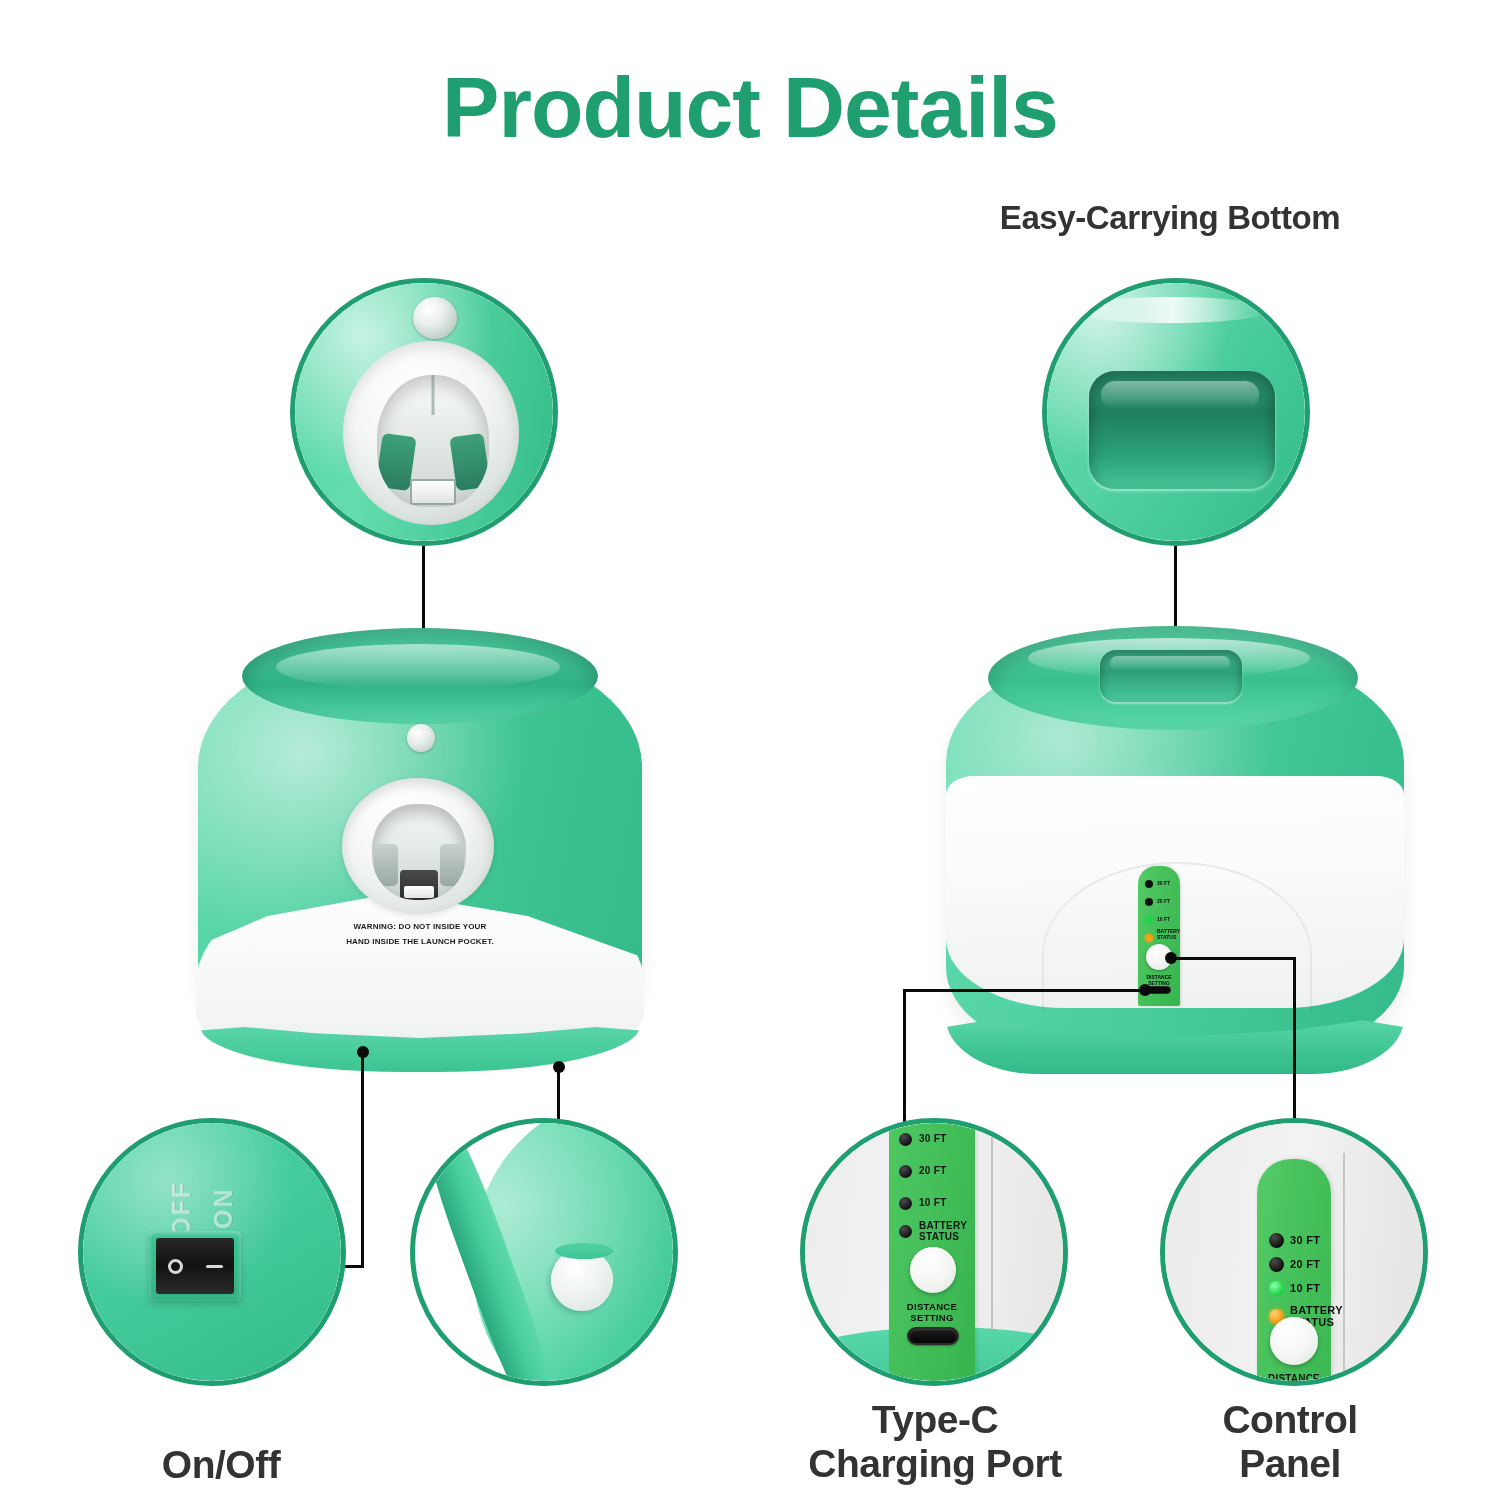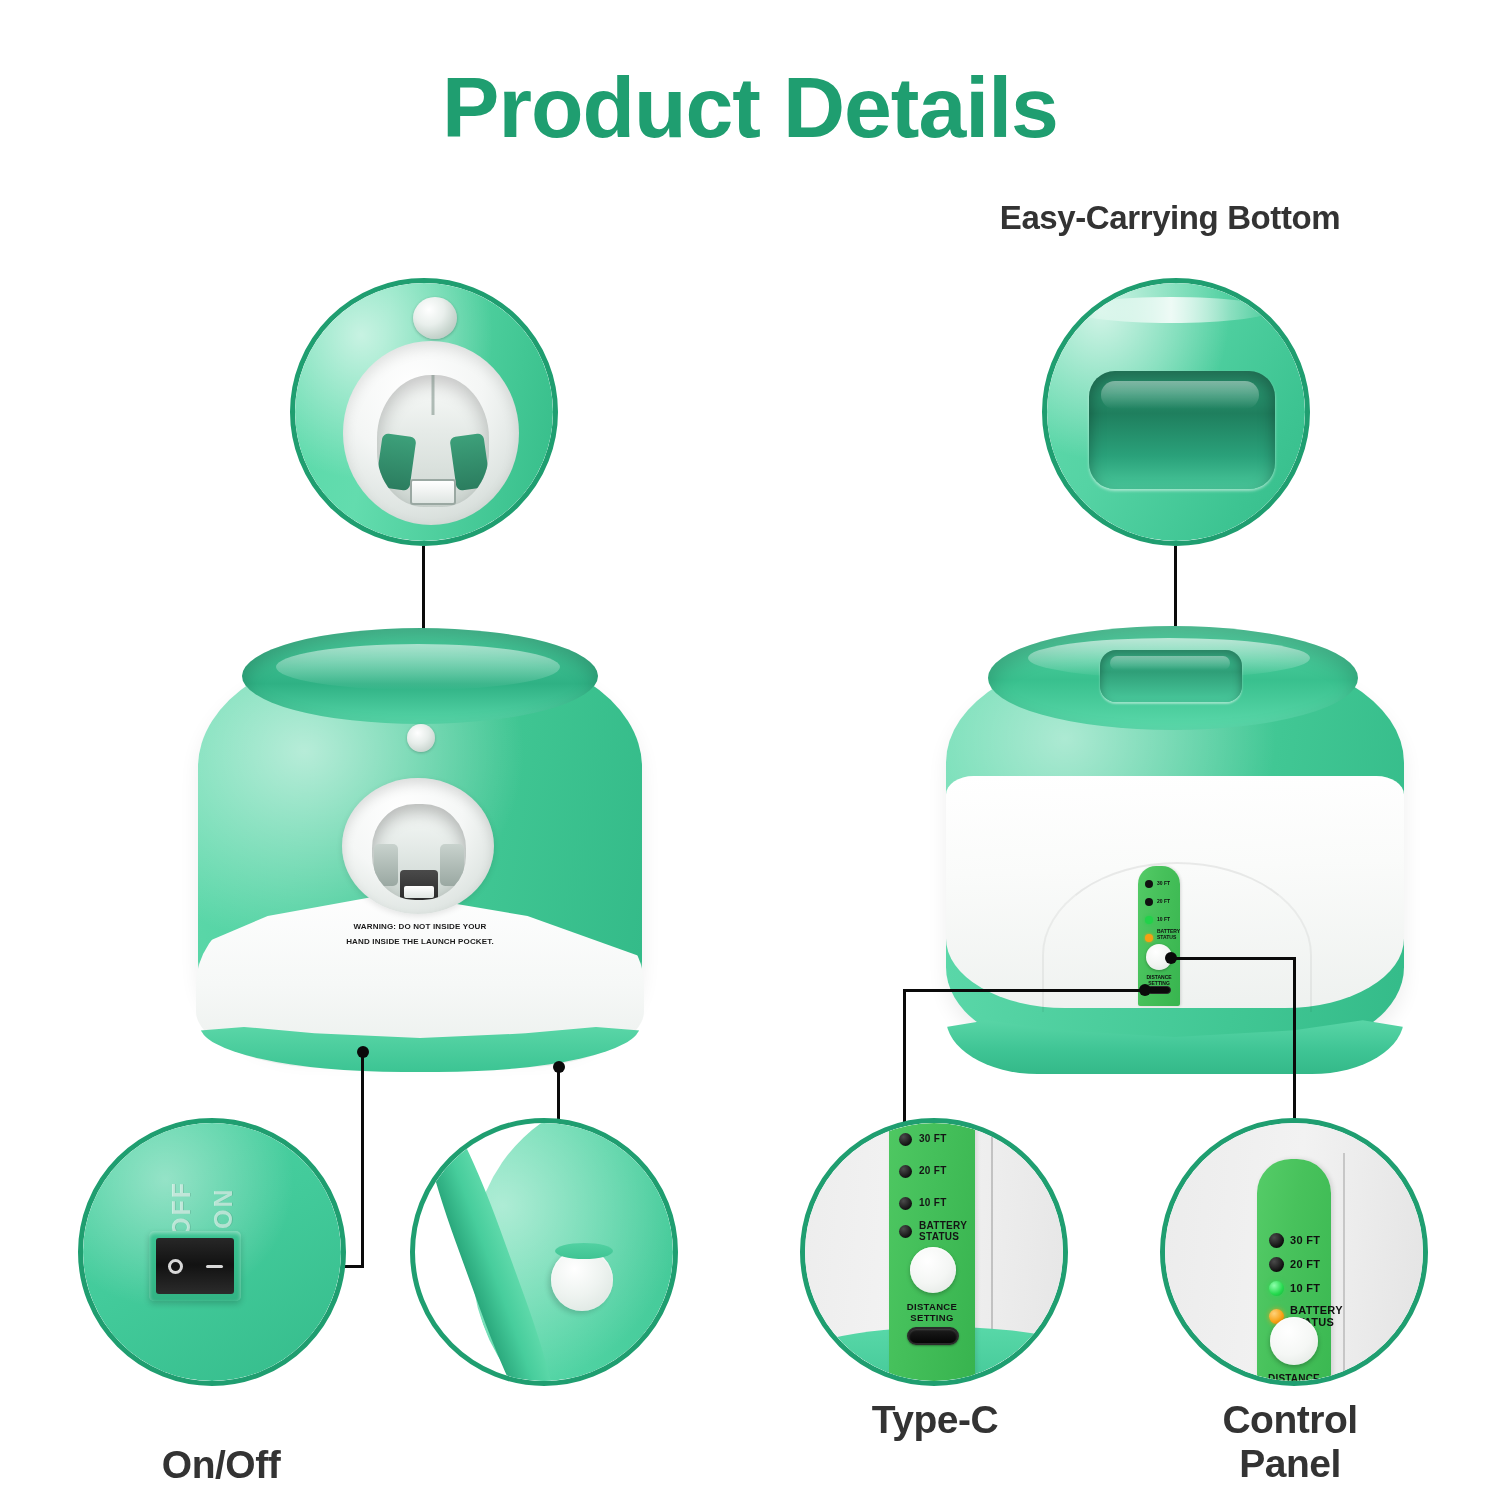--- a/index.html
+++ b/index.html
@@ -600,19 +600,20 @@
     </div>
   </div>
 
   <div class="caption" id="cap-onoff">
     <div>On/Off</div>
   </div>
   <div class="caption" id="cap-pads">
   </div>
   <div class="caption" id="cap-typec">
     <div>Type-C</div>
+    <div>Charging Port</div>
   </div>
   <div class="caption" id="cap-control">
     <div>Control</div>
     <div>Panel</div>
   </div>
 
 </div>
 
 </body></html>

